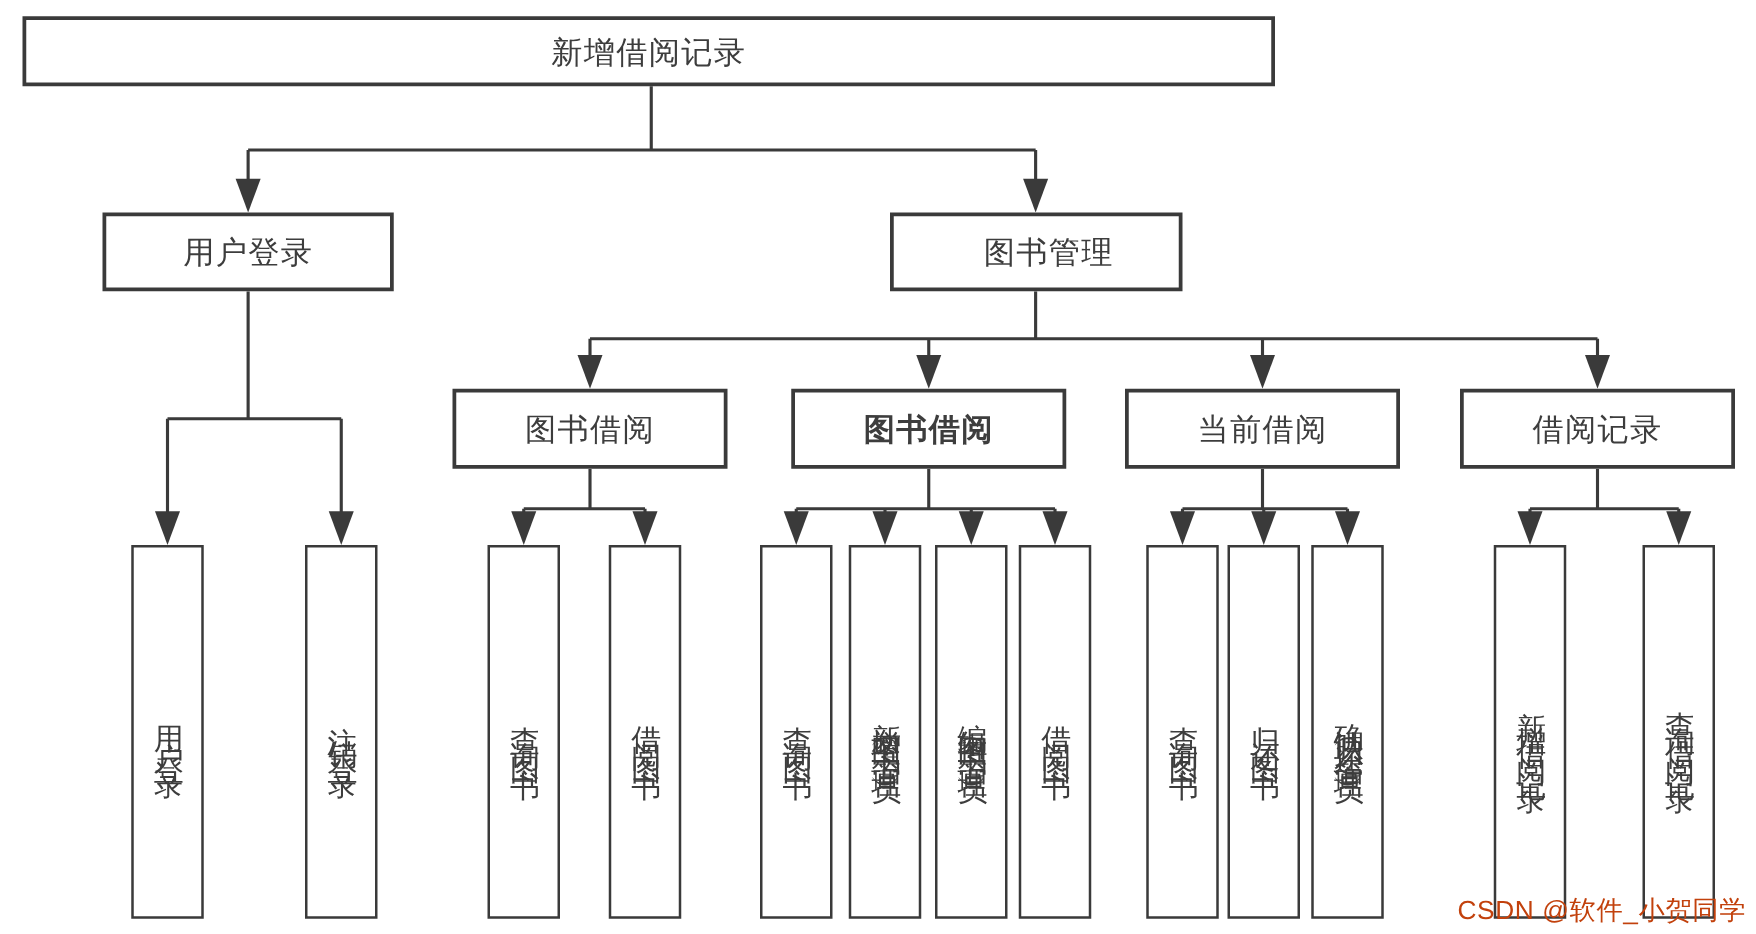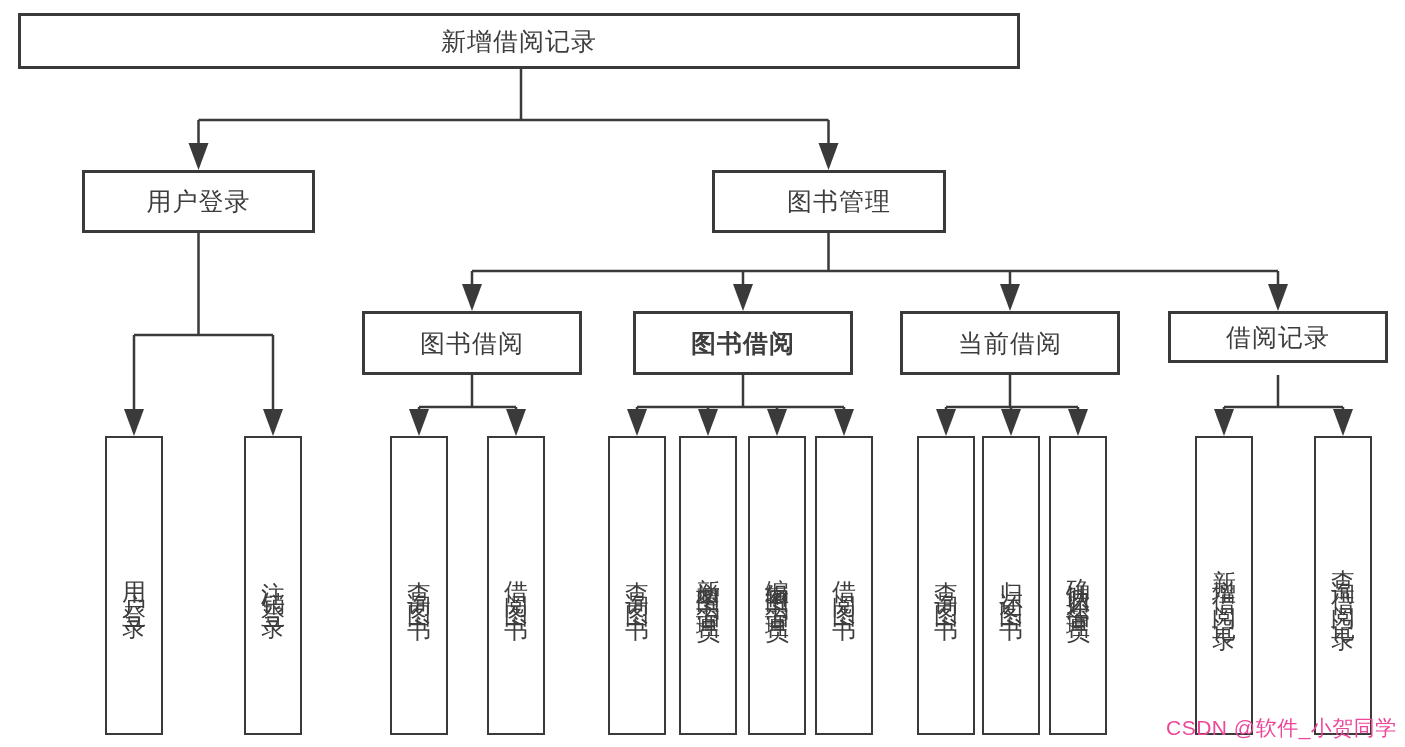--- a/index.html
+++ b/index.html
@@ -51,21 +51,21 @@
     white-space: nowrap;
   }
   .leaf.long span {
     letter-spacing: 6px;
   }
   .watermark {
     position: absolute;
     left: 1166px;
     top: 714px;
     font-size: 21px;
-    color: #ec4899;
+    color: #c2410c;
     letter-spacing: 0.5px;
     white-space: nowrap;
     z-index: 3;
   }
 </style>
 </head>
 <body>
 
 <div class="stage">
 
@@ -115,21 +115,21 @@
 
   <div class="box h" style="left:362px; top:311px; width:220px; height:64px;">
     <span>图书借阅</span>
   </div>
   <div class="box h" style="left:633px; top:311px; width:220px; height:64px;font-weight:bold;">
     <span>图书借阅</span>
   </div>
   <div class="box h" style="left:900px; top:311px; width:220px; height:64px;">
     <span>当前借阅</span>
   </div>
-  <div class="box h" style="left:1168px; top:311px; width:220px; height:52px;">
+  <div class="box h" style="left:1168px; top:311px; width:220px; height:64px;">
     <span>借阅记录</span>
   </div>
 
   <div class="box leaf" style="left:105px;">
     <span>用户登录</span>
   </div>
   <div class="box leaf" style="left:244px;">
     <span>注销登录</span>
   </div>
 

